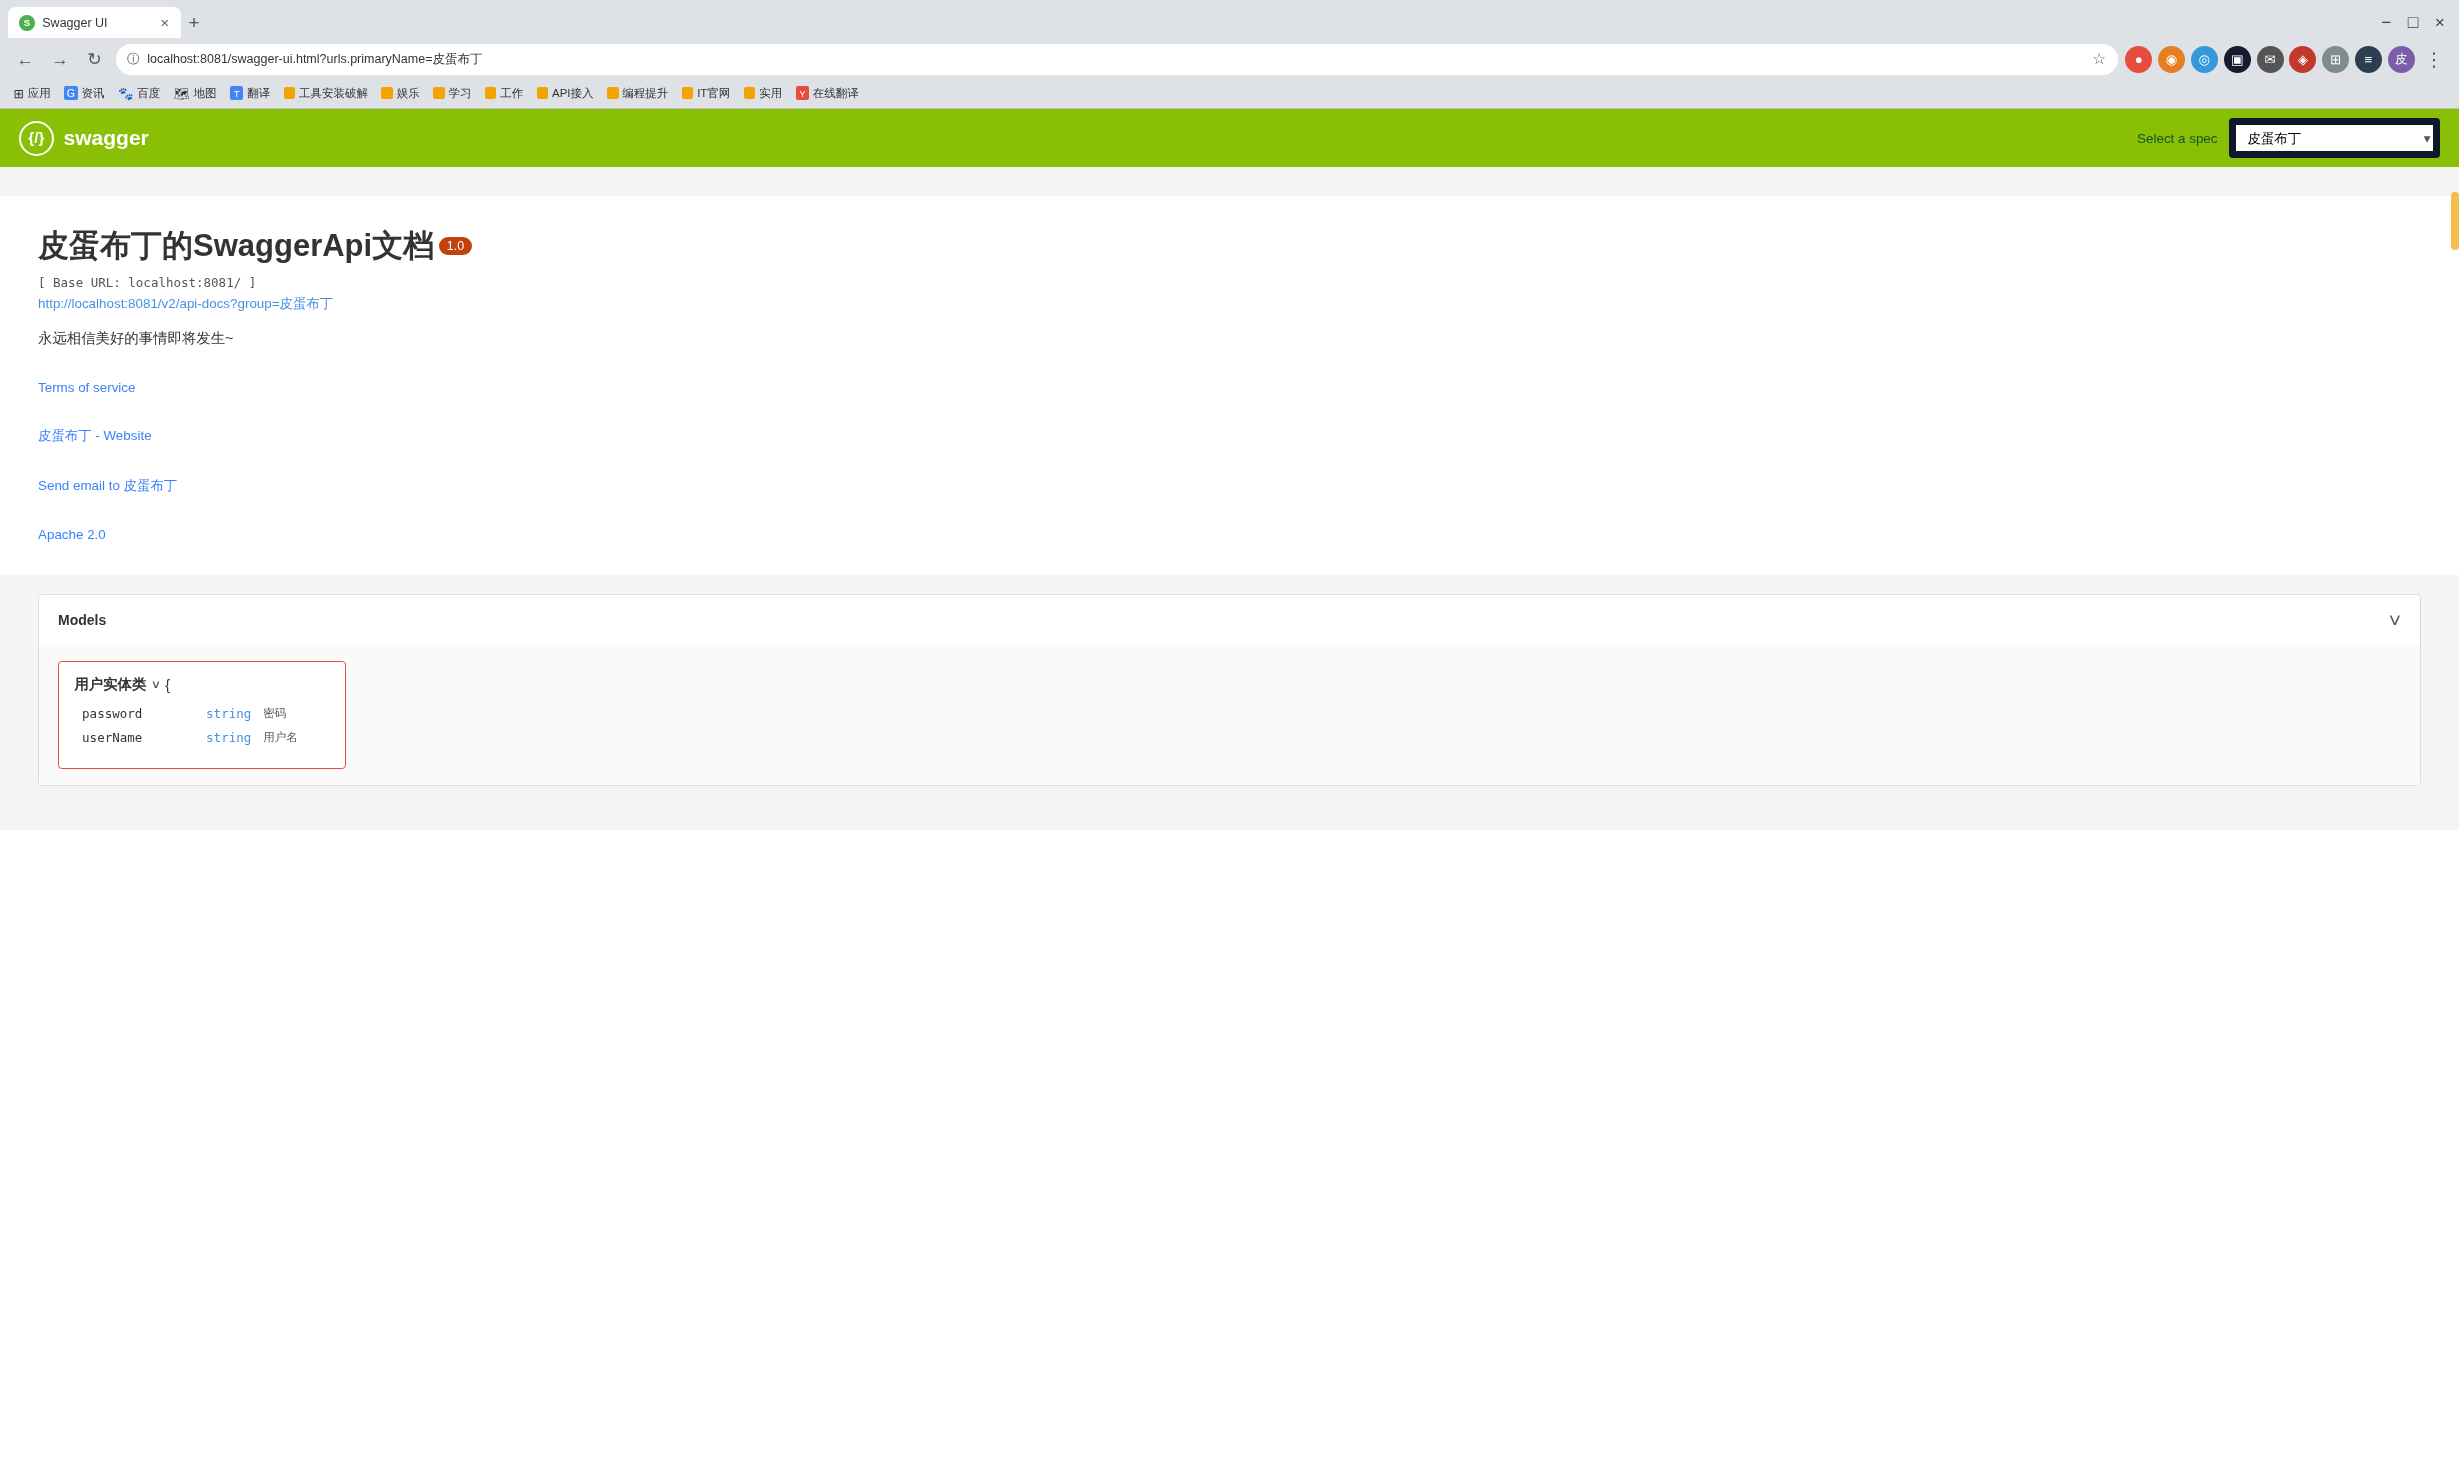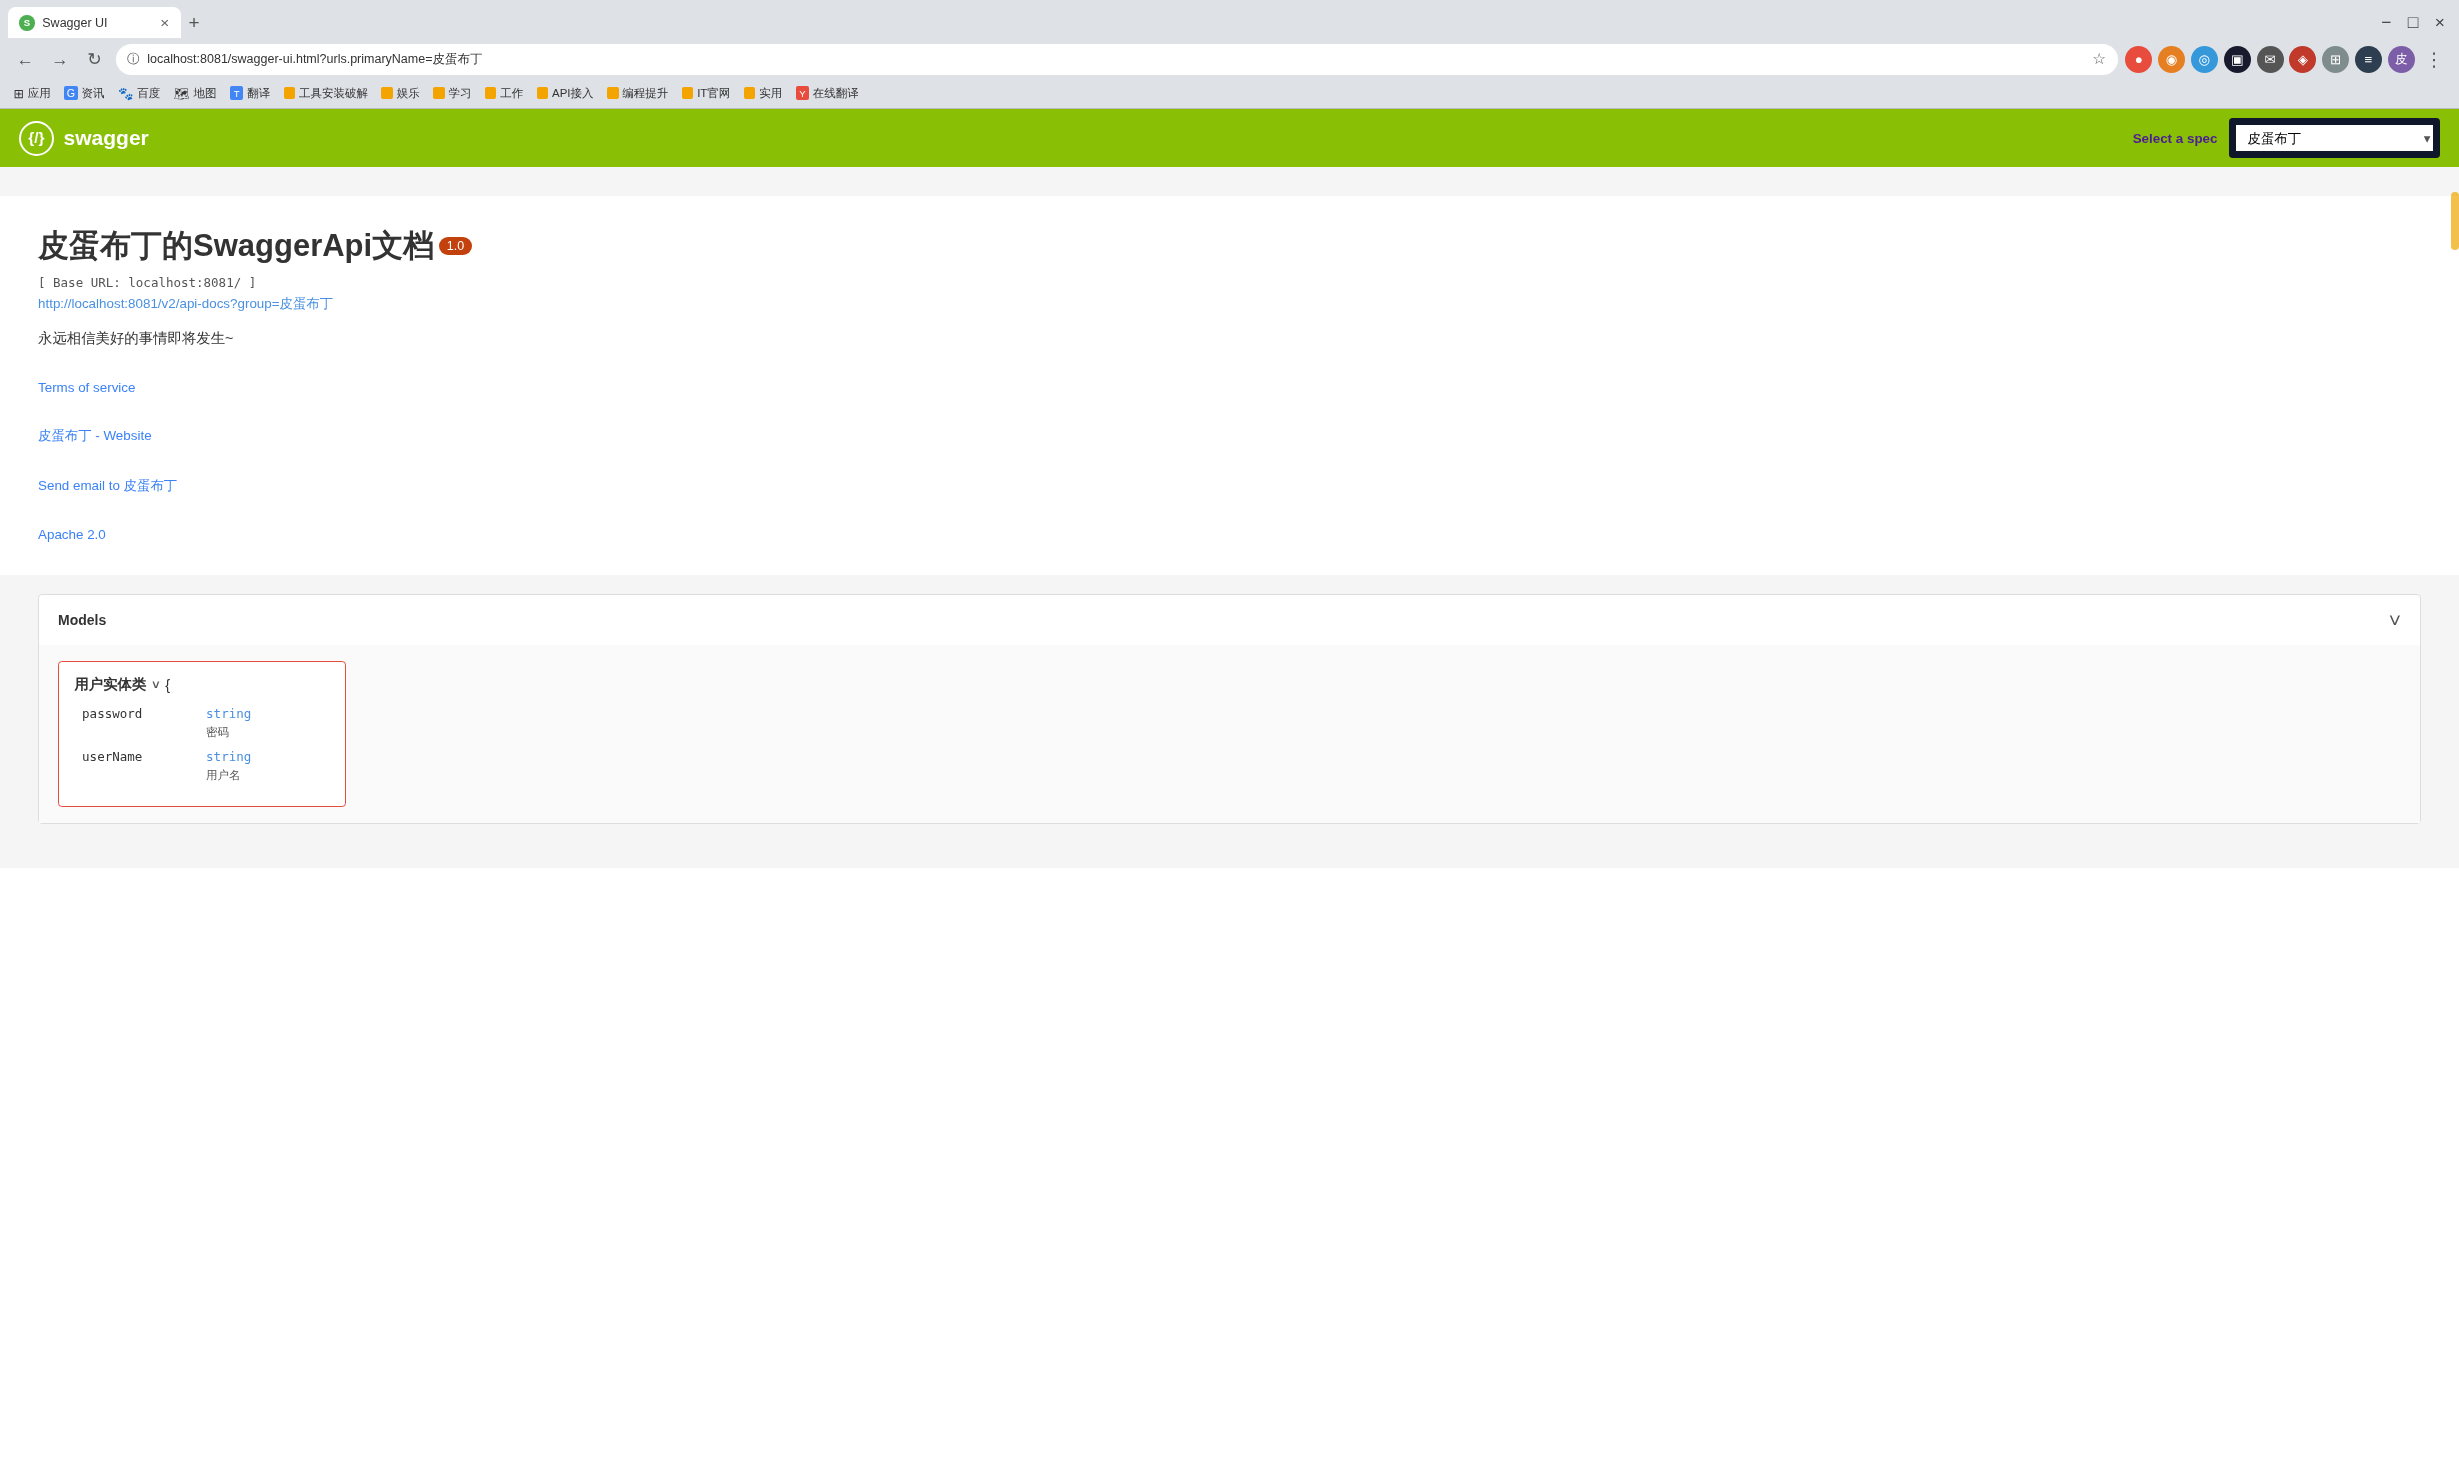--- a/index.html
+++ b/index.html
@@ -147,21 +147,21 @@
       width: 35px; height: 35px;
       border: 2.9px solid white;
       border-radius: 50%;
       display: flex; align-items: center; justify-content: center;
       font-size: 15.4px; font-weight: bold; color: white;
     }
     .swagger-spec-select {
       margin-left: auto;
       display: flex; align-items: center; gap: 11.5px;
     }
-    .spec-label { color: #4c1d95; font-size: 13.4px; font-weight: bold; margin-left: 20px; }
+    .spec-label { color: #14532d; font-size: 13.4px; font-weight: normal; margin-left: 20px; }
     .spec-dropdown {
       background: white;
       border: 7px solid #0f172a;
       border-radius: 3.8px;
       padding: 5.8px 29px 5.8px 11.5px;
       font-size: 13.4px;
       min-width: 211px;
       appearance: none;
       position: relative;
       cursor: pointer;
@@ -320,22 +320,23 @@
       gap: 38px;
     }
     .field-name {
       font-size: 12.5px;
       color: #333;
       min-width: 86px;
       font-family: monospace;
     }
     .field-info {
       display: flex;
-      flex-direction: column;
-      gap: 4px;
+      flex-direction: row;
+      gap: 12px;
+      text-align: center;
     }
     .field-type {
       color: #4990e2;
       font-size: 12.5px;
       font-family: monospace;
     }
     .field-desc {
       font-size: 11.5px;
       color: #555;
     }

